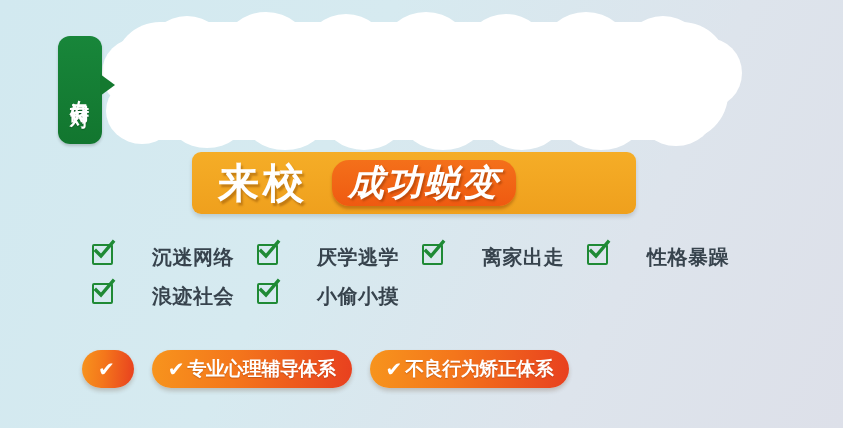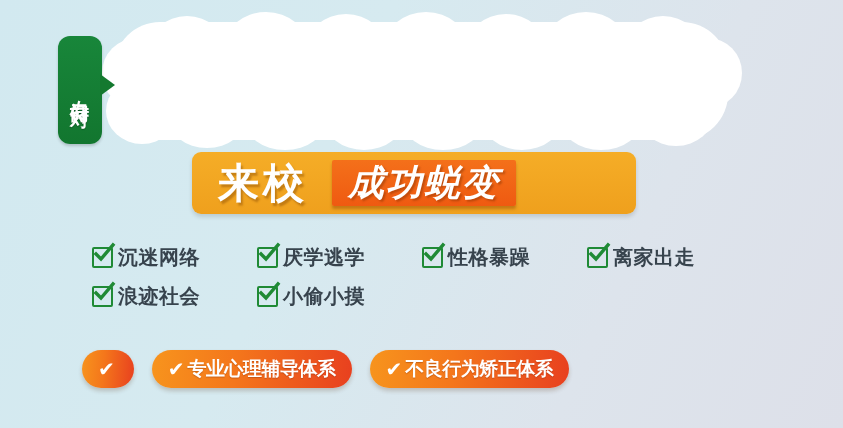--- a/index.html
+++ b/index.html
@@ -67,37 +67,37 @@
     display:flex;align-items:center;z-index:5;
   }
   .sub-left{
     font-size:41px;font-weight:bold;color:#ffffff;
     margin-left:26px;letter-spacing:4px;
     text-shadow:2px 3px 2px rgba(130,70,0,.42);
   }
   .sub-pill{
     margin-left:24px;height:46px;padding:0 16px;
     background:linear-gradient(180deg,#f4701a 0%,#ef5a11 100%);
-    border-radius:2px;
+    border-radius:17px;
     display:flex;align-items:center;
     box-shadow:0 3px 3px rgba(120,45,0,.35);
   }
   .sub-pill-text{
     font-size:36px;font-weight:bold;color:#ffffff;
     font-style:italic;letter-spacing:2px;
     text-shadow:2px 2px 2px rgba(120,45,0,.40);
   }
 
   
   .check-grid{
     position:absolute;left:92px;top:244px;width:660px;
     display:grid;grid-template-columns:repeat(4,1fr);
     row-gap:12px;z-index:4;
   }
-  .check-item{display:flex;align-items:center;}
+  .check-item{display:flex;align-items:flex-start;gap:34px;}
   .cbox{
     position:relative;width:17px;height:17px;flex:0 0 auto;
     border:2px solid #1f8a35;border-radius:2px;margin-right:5px;
   }
   .cbox svg{position:absolute;left:-2px;top:-7px;width:24px;height:24px;}
   .check-label{
     font-size:20px;font-weight:bold;color:#37434d;
     letter-spacing:.5px;white-space:nowrap;
   }
 
@@ -177,29 +177,29 @@
           </svg>
       </span>
       <span class="check-label">厌学逃学</span>
     </div>
     <div class="check-item">
       <span class="cbox">
         <svg viewBox="0 0 24 24">
             <path d="M4 12 L9 17 L21 3" fill="none" stroke="#1f8a35" stroke-width="3.4" stroke-linecap="square"></path>
           </svg>
       </span>
+      <span class="check-label">离家出走</span>
+    </div>
+    <div class="check-item">
+      <span class="cbox">
+        <svg viewBox="0 0 24 24">
+            <path d="M4 12 L9 17 L21 3" fill="none" stroke="#1f8a35" stroke-width="3.4" stroke-linecap="square"></path>
+          </svg>
+      </span>
       <span class="check-label">性格暴躁</span>
-    </div>
-    <div class="check-item">
-      <span class="cbox">
-        <svg viewBox="0 0 24 24">
-            <path d="M4 12 L9 17 L21 3" fill="none" stroke="#1f8a35" stroke-width="3.4" stroke-linecap="square"></path>
-          </svg>
-      </span>
-      <span class="check-label">离家出走</span>
     </div>
     <div class="check-item">
       <span class="cbox">
         <svg viewBox="0 0 24 24">
             <path d="M4 12 L9 17 L21 3" fill="none" stroke="#1f8a35" stroke-width="3.4" stroke-linecap="square"></path>
           </svg>
       </span>
       <span class="check-label">浪迹社会</span>
     </div>
     <div class="check-item">

